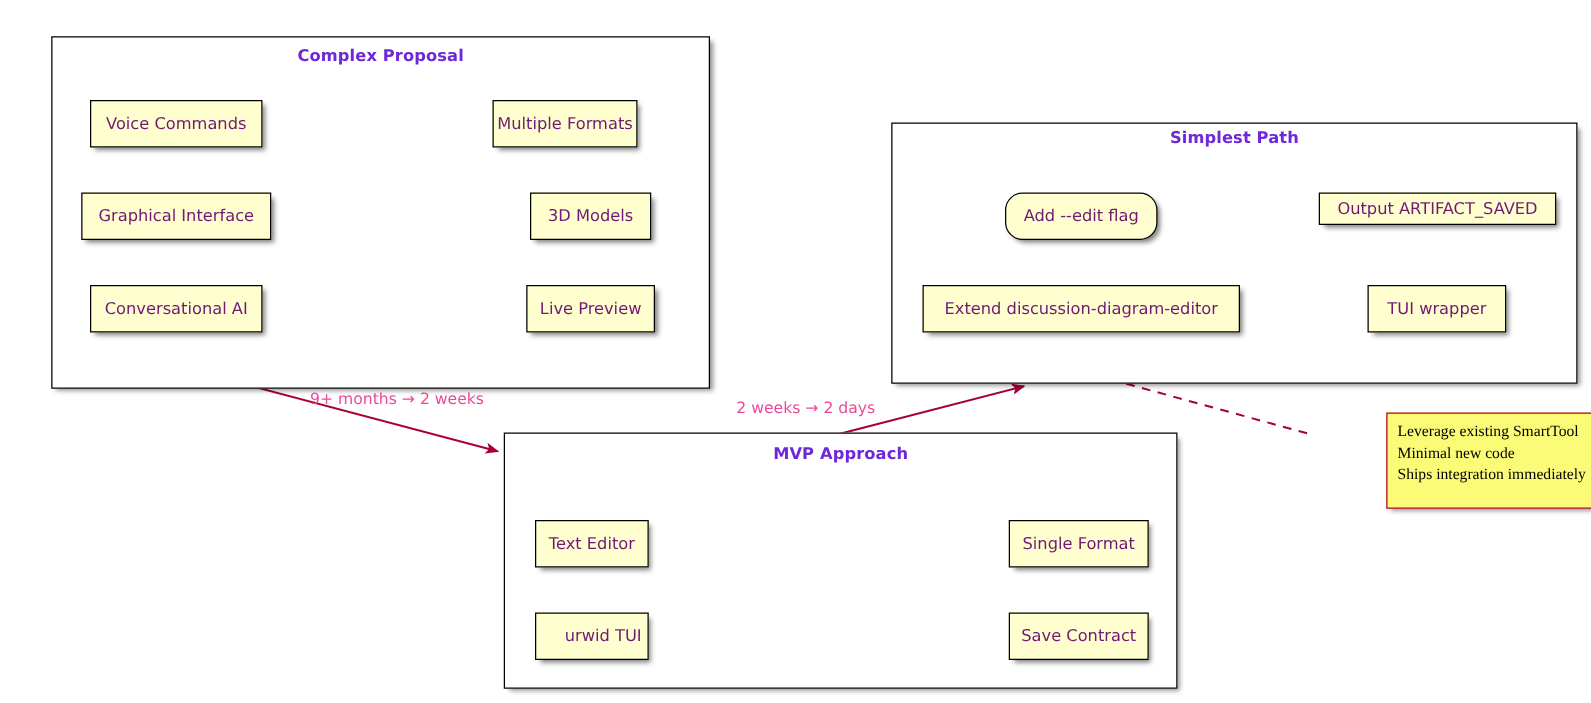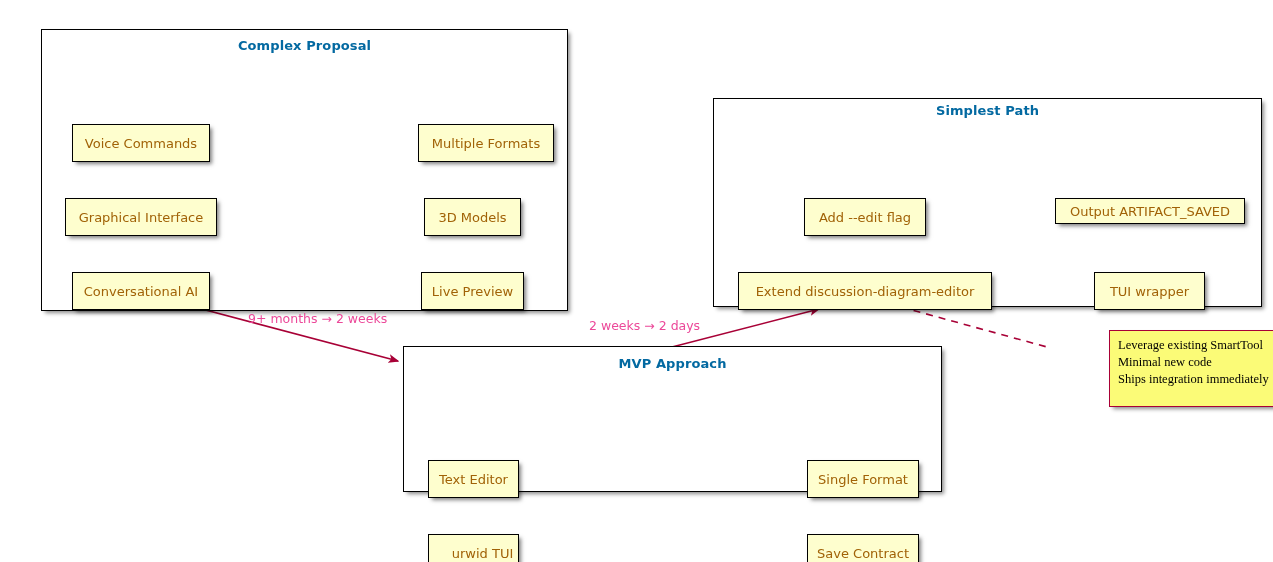--- a/index.html
+++ b/index.html
@@ -31,39 +31,38 @@
     border: 1.5px solid #000000;
     box-shadow: 3px 3px 4px -1px rgba(0,0,0,0.45);
   }
   .group-title {
     position: absolute;
     left: 0;
     right: 0;
     text-align: center;
     font-size: 13px;
     font-weight: bold;
-    color: #0369a1;
+    color: #6d28d9;
     letter-spacing: 0.1px;
   }
 
   
   .node {
     position: absolute;
     box-sizing: border-box;
     background: #FEFECE;
     border: 1.3px solid #000000;
     box-shadow: 3px 3px 4px -1px rgba(0,0,0,0.5);
     display: flex;
     align-items: center;
     justify-content: center;
     font-size: 13px;
-    color: #a16207;
+    color: #701a75;
     white-space: nowrap;
     padding: 0 10px;
-    margin-top: 44px;
   }
 
   
   .note-box {
     position: absolute;
     box-sizing: border-box;
     background: #FBFB77;
     border: 1.4px solid #A80036;
     box-shadow: 3px 3px 4px -1px rgba(0,0,0,0.45);
     padding: 6px 9px 6px 8px;
@@ -126,44 +125,44 @@
     <line x1="672" y1="347" x2="819" y2="309" stroke="#A80036" stroke-width="1.6" marker-end="url(#ah)"></line>
 
     <line x1="901" y1="307" x2="1047" y2="347" stroke="#A80036" stroke-width="1.6" stroke-dasharray="7,6"></line>
   </svg>
 
   <div class="group" style="left:41px; top:29px; width:527px; height:282px;">
     <div class="group-title" style="top:8px;">Complex Proposal</div>
 
     <div class="node" style="left:30px; top:50px; width:138px; height:38px;">Voice Commands</div>
 
-    <div class="node" style="left:376px; top:50px; width:136px; height:38px;text-align:center;">Multiple Formats</div>
+    <div class="node" style="left:352px; top:50px; width:116px; height:38px;text-align:center;">Multiple Formats</div>
 
     <div class="node" style="left:23px; top:124px; width:152px; height:38px;">Graphical Interface</div>
 
     <div class="node" style="left:382px; top:124px; width:97px; height:38px;">3D Models</div>
 
     <div class="node" style="left:30px; top:198px; width:138px; height:38px;">Conversational AI</div>
 
     <div class="node" style="left:379px; top:198px; width:103px; height:38px;">Live Preview</div>
   </div>
 
   <div class="group" style="left:713px; top:98px; width:549px; height:209px;">
     <div class="group-title" style="top:4px;">Simplest Path</div>
 
-    <div class="node" style="left:90px; top:55px; width:122px; height:38px;">Add --edit flag</div>
+    <div class="node" style="left:90px; top:55px; width:122px; height:38px;border-radius:14px;">Add --edit flag</div>
 
     <div class="node" style="left:341px; top:55px; width:190px; height:26px;">Output ARTIFACT_SAVED</div>
 
     <div class="node" style="left:24px; top:129px; width:254px; height:38px;">Extend discussion-diagram-editor</div>
 
     <div class="node" style="left:380px; top:129px; width:111px; height:38px;">TUI wrapper</div>
   </div>
 
-  <div class="group" style="left:403px; top:346px; width:539px; height:146px;">
+  <div class="group" style="left:403px; top:346px; width:539px; height:205px;">
     <div class="group-title" style="top:9px;">MVP Approach</div>
 
     <div class="node" style="left:24px; top:69px; width:91px; height:38px;">Text Editor</div>
 
     <div class="node" style="left:403px; top:69px; width:112px; height:38px;">Single Format</div>
 
     <div class="node" style="left:24px; top:143px; width:91px; height:38px;padding-left:28px;">urwid TUI</div>
 
     <div class="node" style="left:403px; top:143px; width:112px; height:38px;">Save Contract</div>
   </div>

